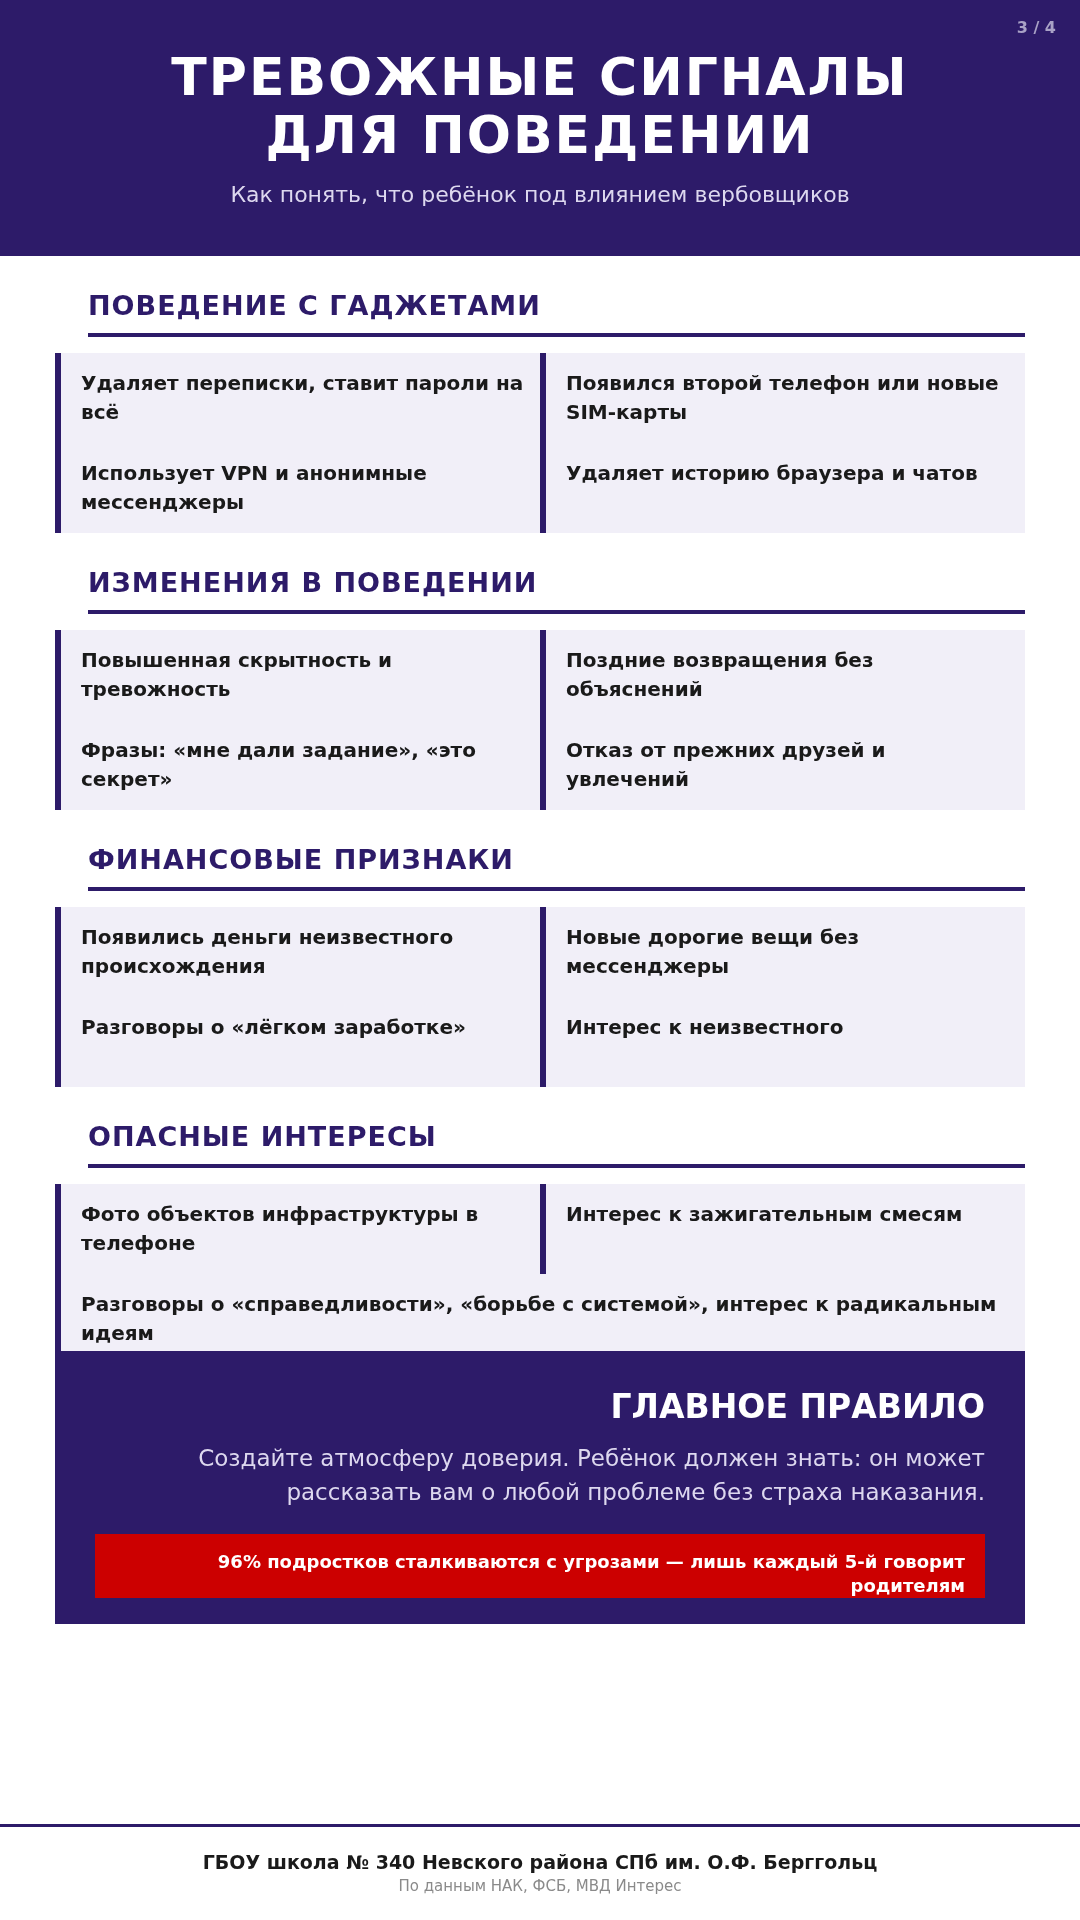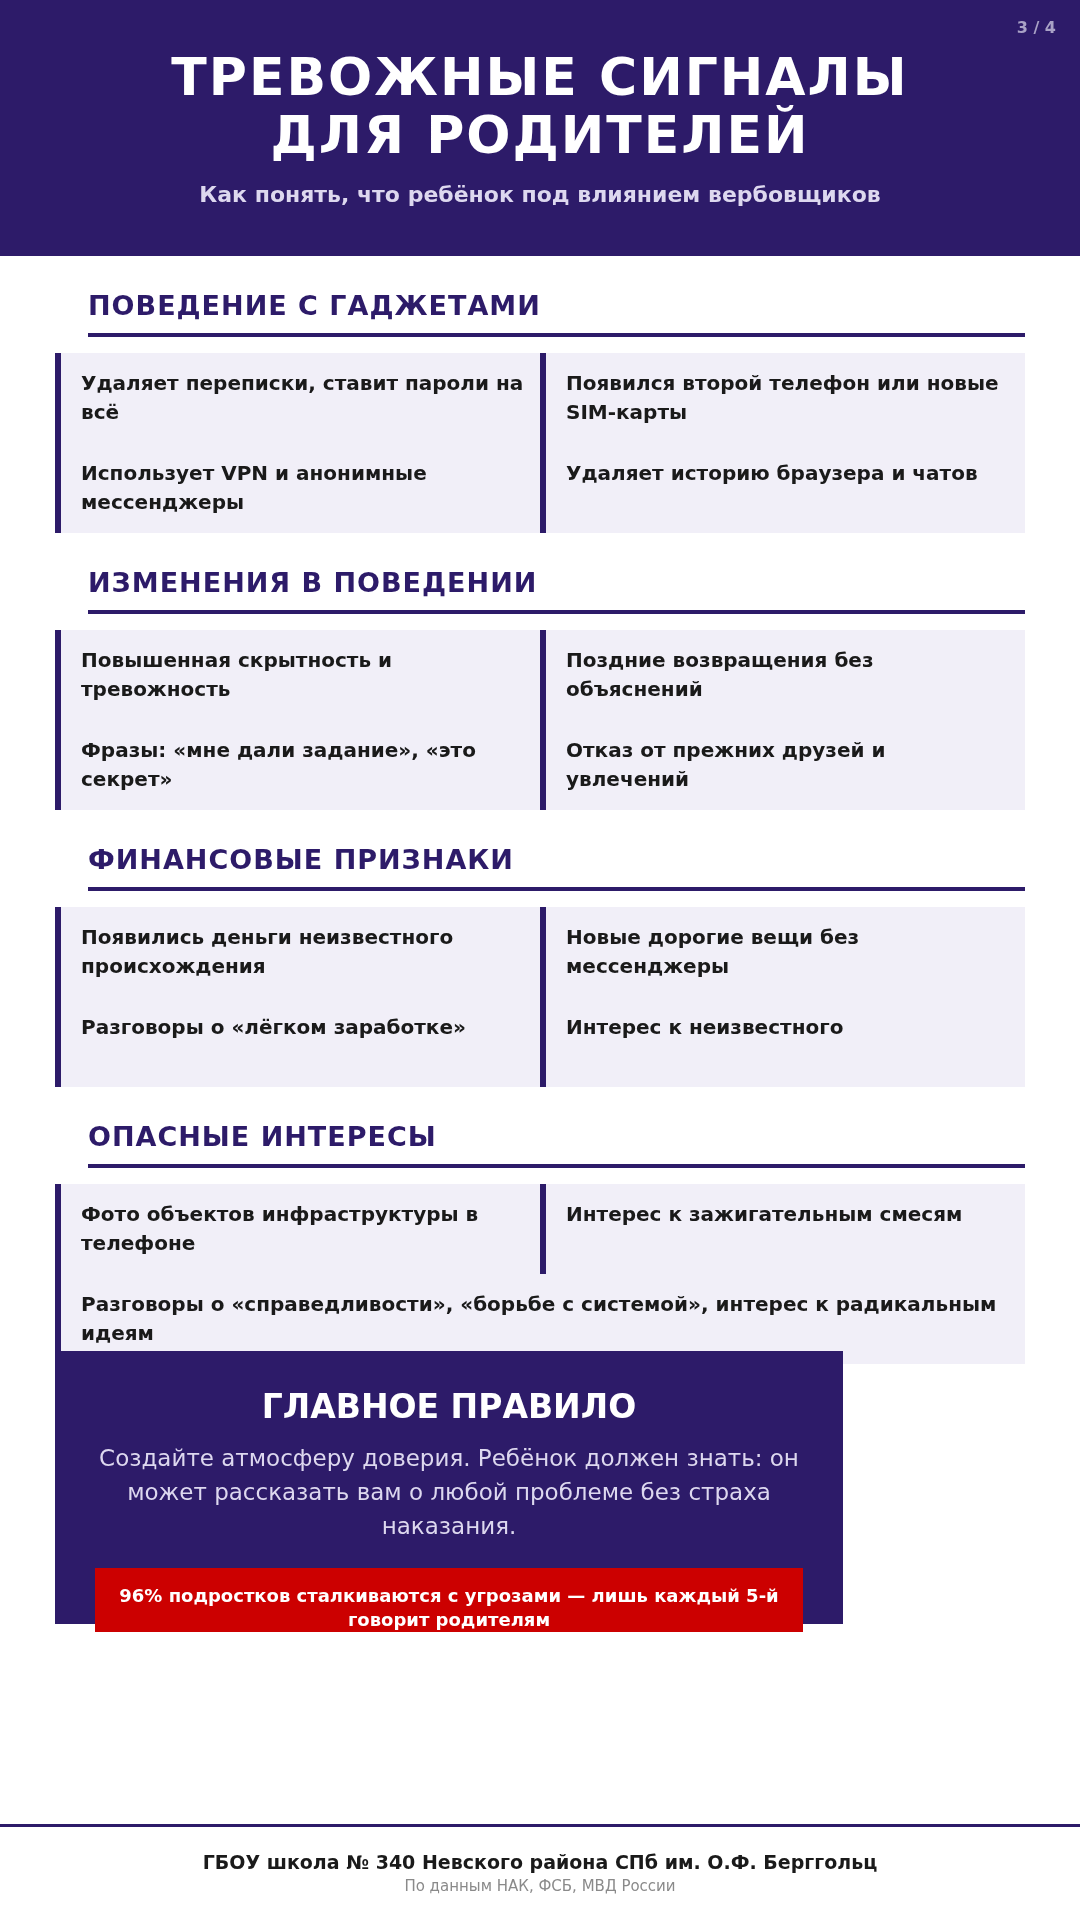--- a/index.html
+++ b/index.html
@@ -35,21 +35,21 @@
       font-weight: bold;
       font-size: 52px;
       line-height: 58px;
       letter-spacing: 2px;
     }
     .subtitle {
       position: absolute;
       left: 0; right: 0;
       top: 181px;
       color: #ddd8ef;
-      font-weight: bold;
+      font-weight: normal;
       font-size: 22px;
       line-height: 28px;
     }
     .content {
       position: absolute;
       left: 55px;
       top: 256px;
       width: 970px;
     }
     .section-title {
@@ -81,24 +81,24 @@
     .grid .cell:nth-last-child(-n+2) { height: 90px; }
     .cell.full {
       grid-column: 1 / span 2;
       border-left: 6px solid #2d1b69;
     }
     .cell.short { height: 60px; padding-top: 16px; }
     .main-rule {
       position: absolute;
       left: 55px;
       top: 1351px;
-      width: 788px;
+      width: 970px;
       height: 273px;
       background: #2d1b69;
-      text-align: center;
+      text-align: right;
       padding: 36px 40px 0 40px;
     }
     .rule-title {
       color: #ffffff;
       font-weight: bold;
       font-size: 33px;
       line-height: 40px;
     }
     .rule-text {
       color: #ddd8ef;
@@ -142,21 +142,21 @@
       color: #8a8a8a;
     }
   </style>
 </head>
 <body>
 
 <div class="header">
   <div class="page-counter">3 / 4</div>
   <div class="title">
     <div>ТРЕВОЖНЫЕ СИГНАЛЫ</div>
-    <div>ДЛЯ РОДИТЕЛЕЙ</div>
+    <div>ДЛЯ ПОВЕДЕНИИ</div>
   </div>
   <div class="subtitle">Как понять, что ребёнок под влиянием вербовщиков</div>
 </div>
 
 <div class="content">
 
   <div>
     <div class="section-title">ПОВЕДЕНИЕ С ГАДЖЕТАМИ</div>
     <div class="grid">
       <div class="cell">Удаляет переписки, ставит пароли на всё</div>
@@ -198,13 +198,13 @@
 </div>
 
 <div class="main-rule">
   <div class="rule-title">ГЛАВНОЕ ПРАВИЛО</div>
   <div class="rule-text">Создайте атмосферу доверия. Ребёнок должен знать: он может рассказать вам о любой проблеме без страха наказания.</div>
   <div class="stat-bar">96% подростков сталкиваются с угрозами — лишь каждый 5-й говорит родителям</div>
 </div>
 
 <div class="footer-line"></div>
 <div class="footer-org">ГБОУ школа № 340 Невского района СПб им. О.Ф. Берггольц</div>
-<div class="footer-source">По данным НАК, ФСБ, МВД России</div>
+<div class="footer-source">По данным НАК, ФСБ, МВД Интерес</div>
 
 </body></html>

